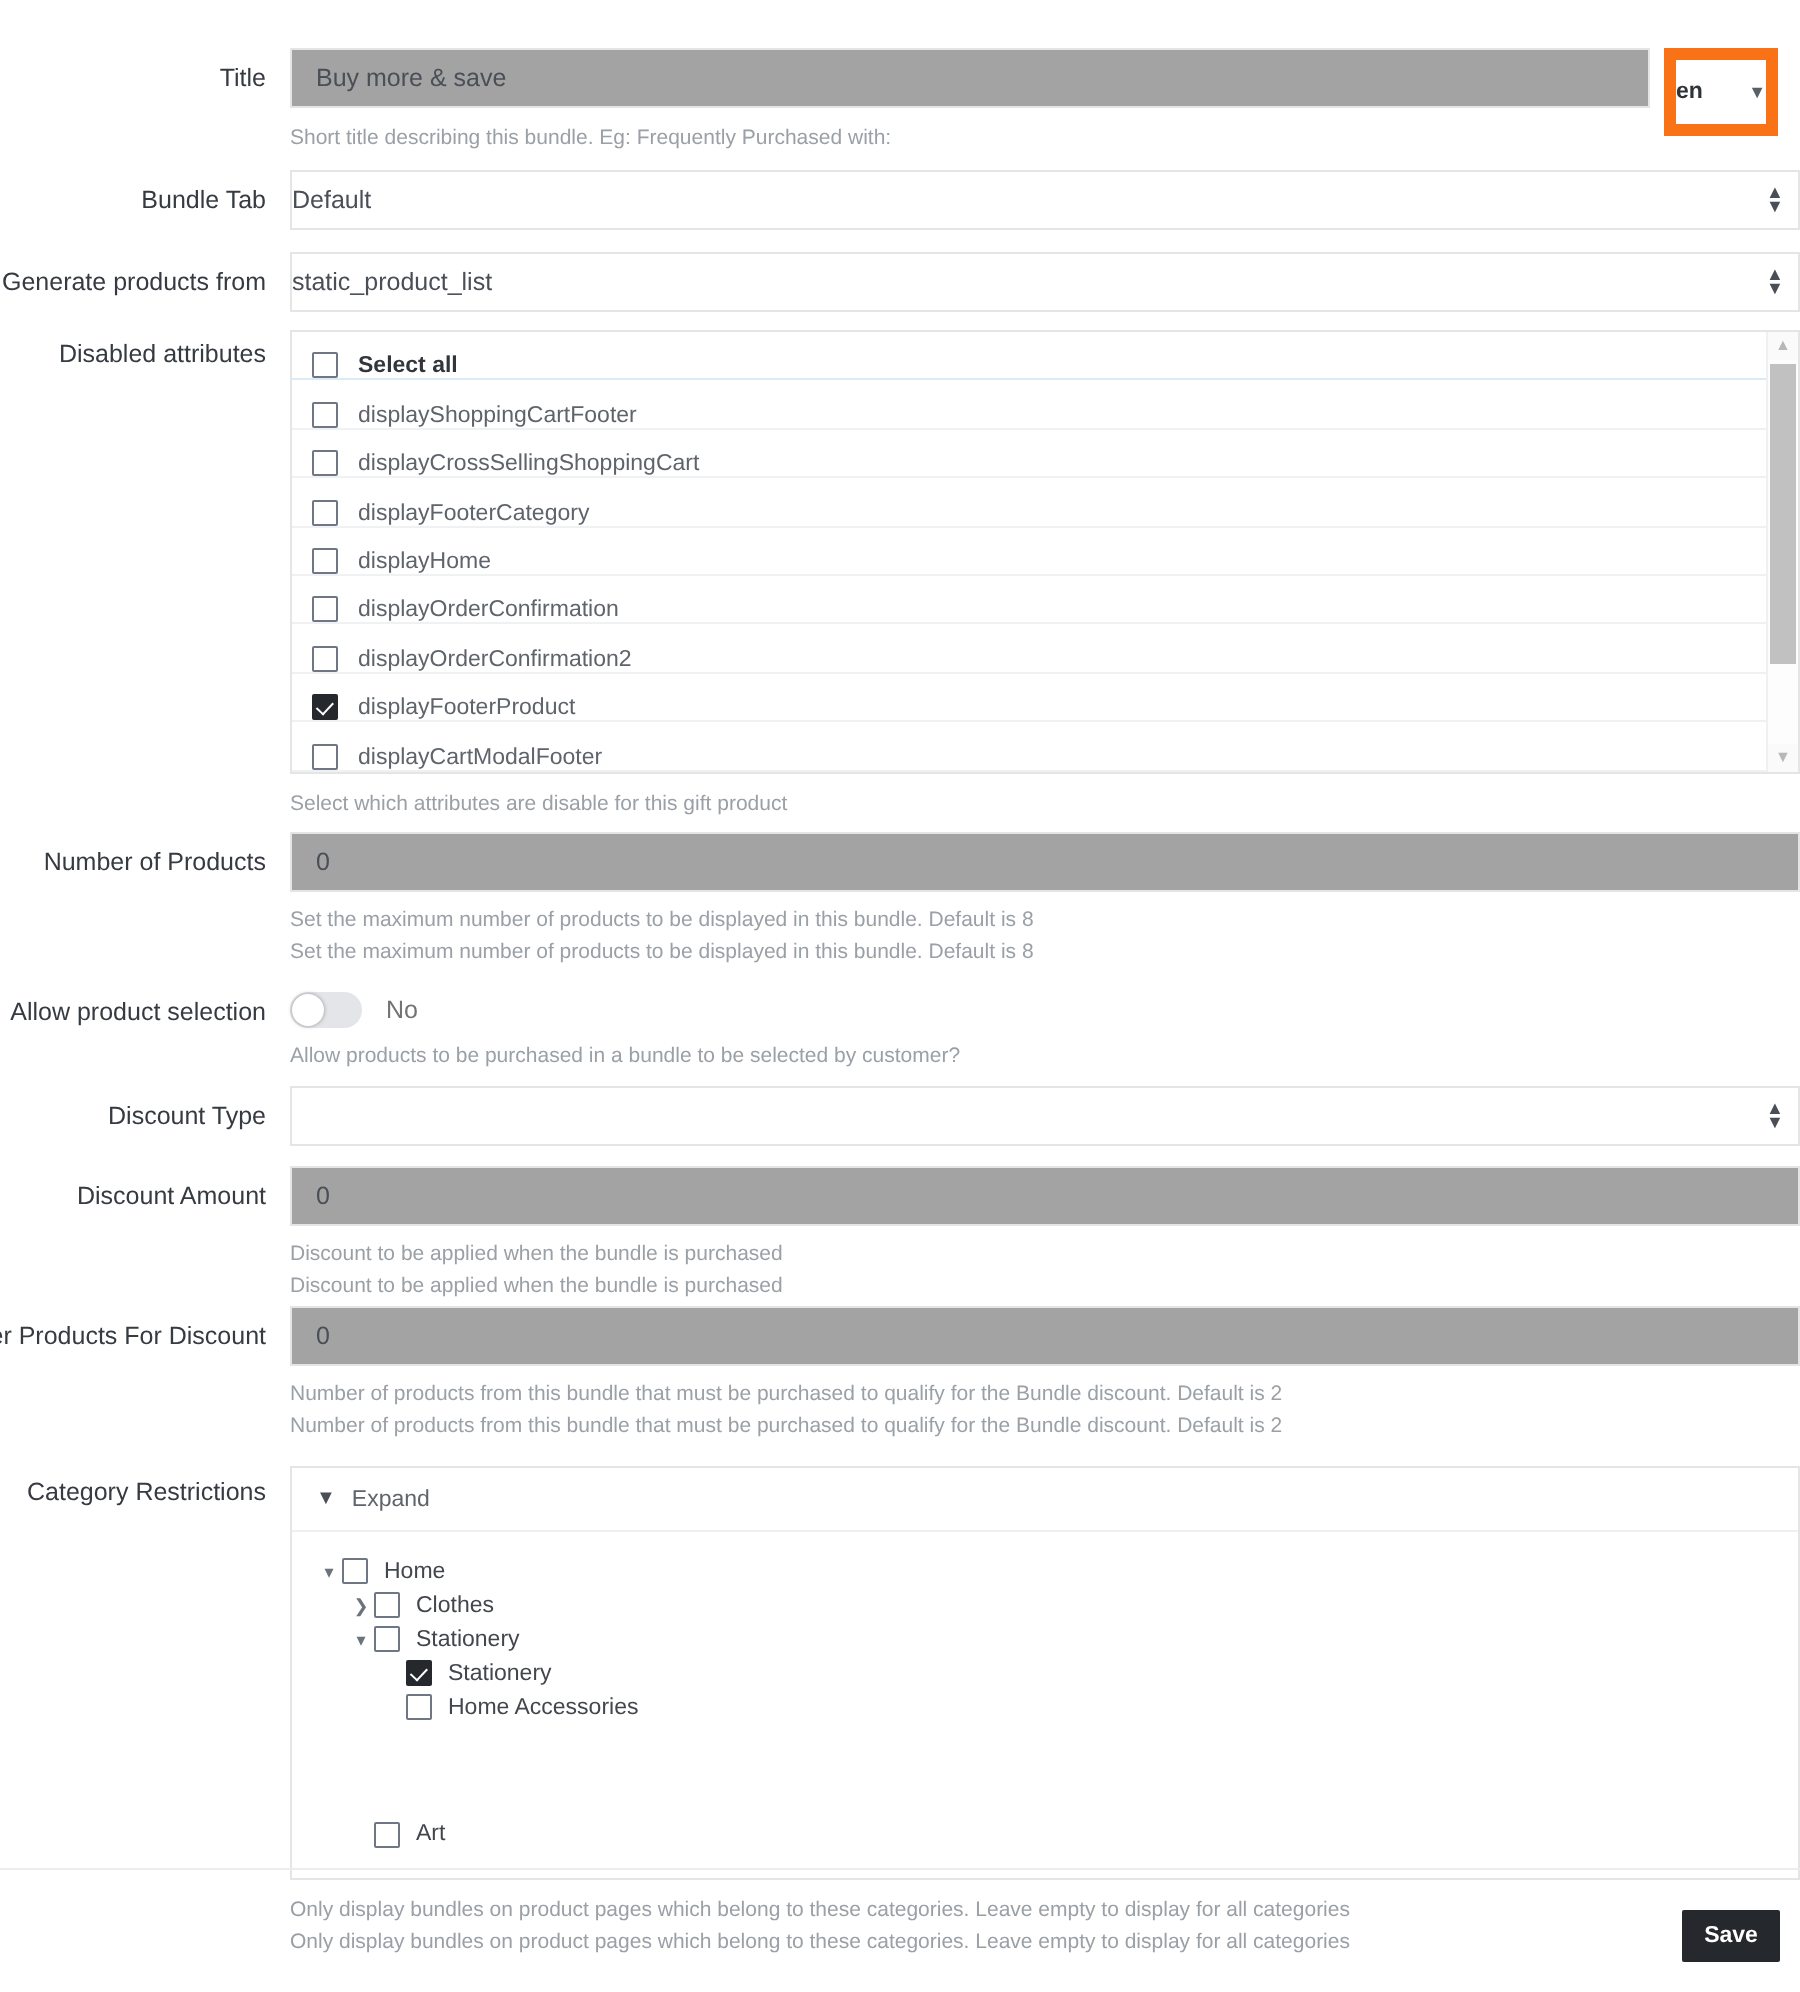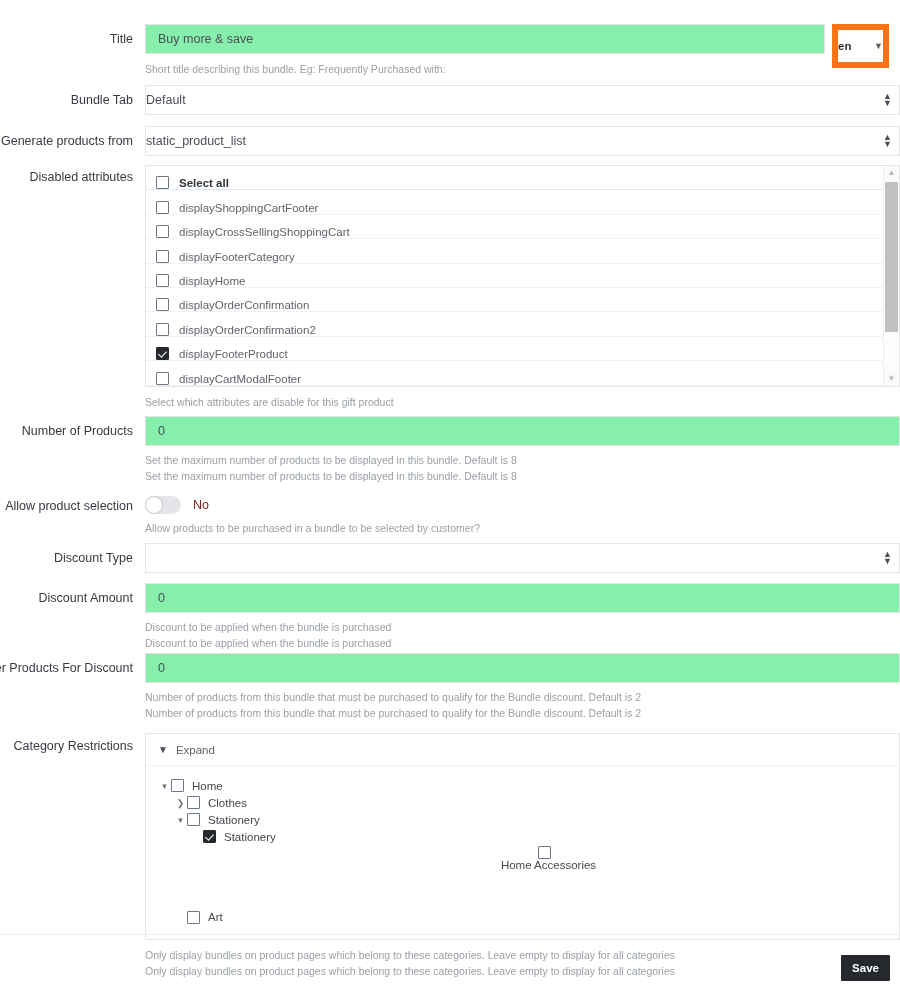--- a/index.html
+++ b/index.html
@@ -42,21 +42,21 @@
   .control {
     position: absolute;
     left: 145px;
   }
 
   
   .txt {
     box-sizing: border-box;
     height: 30px;
     border: 1px solid #e5e5e5;
-    background: #86efac;
+    background: #a3a3a3;
     font-family: "Liberation Sans", sans-serif;
     font-size: 12.5px;
     color: #4a4f57;
     padding: 0 12px;
     outline: none;
     border-radius: 0;
     display: block;
   }
   .txt::placeholder { color: #b5b9bf; }
 
@@ -244,21 +244,21 @@
     left: 1px;
     top: 1px;
     width: 16px;
     height: 16px;
     border-radius: 50%;
     background: #ffffff;
     box-shadow: 0 0 2px rgba(0,0,0,.35);
   }
   .toggle-label {
     font-size: 12.5px;
-    color: #7f1d1d;
+    color: #737373;
   }
 
   
   .catbox {
     box-sizing: border-box;
     width: 755px;
     border: 1px solid #e5e5e5;
     background: #fff;
   }
   .cat-expand {
@@ -499,21 +499,21 @@
             <div class="cat-item" style="padding-left: 28px;">
               <span class="cat-arrow">▾</span>
               <span class="cb"></span>
               <span class="cat-name">Stationery</span>
             </div>
             <div class="cat-item" style="padding-left: 44px;">
               <span class="cat-arrow blank"></span>
               <span class="cb checked"></span>
               <span class="cat-name">Stationery</span>
             </div>
-            <div class="cat-item" style="padding-left: 44px; flex-direction: column;">
+            <div class="cat-item" style="padding-left: 44px;">
               <span class="cat-arrow blank"></span>
               <span class="cb"></span>
               <span class="cat-name">Home Accessories</span>
             </div>
             <div class="cat-item" style="padding-left: 28px; margin-top: 48px;">
               <span class="cat-arrow blank"></span>
               <span class="cb"></span>
               <span class="cat-name">Art</span>
             </div>
           </div>

